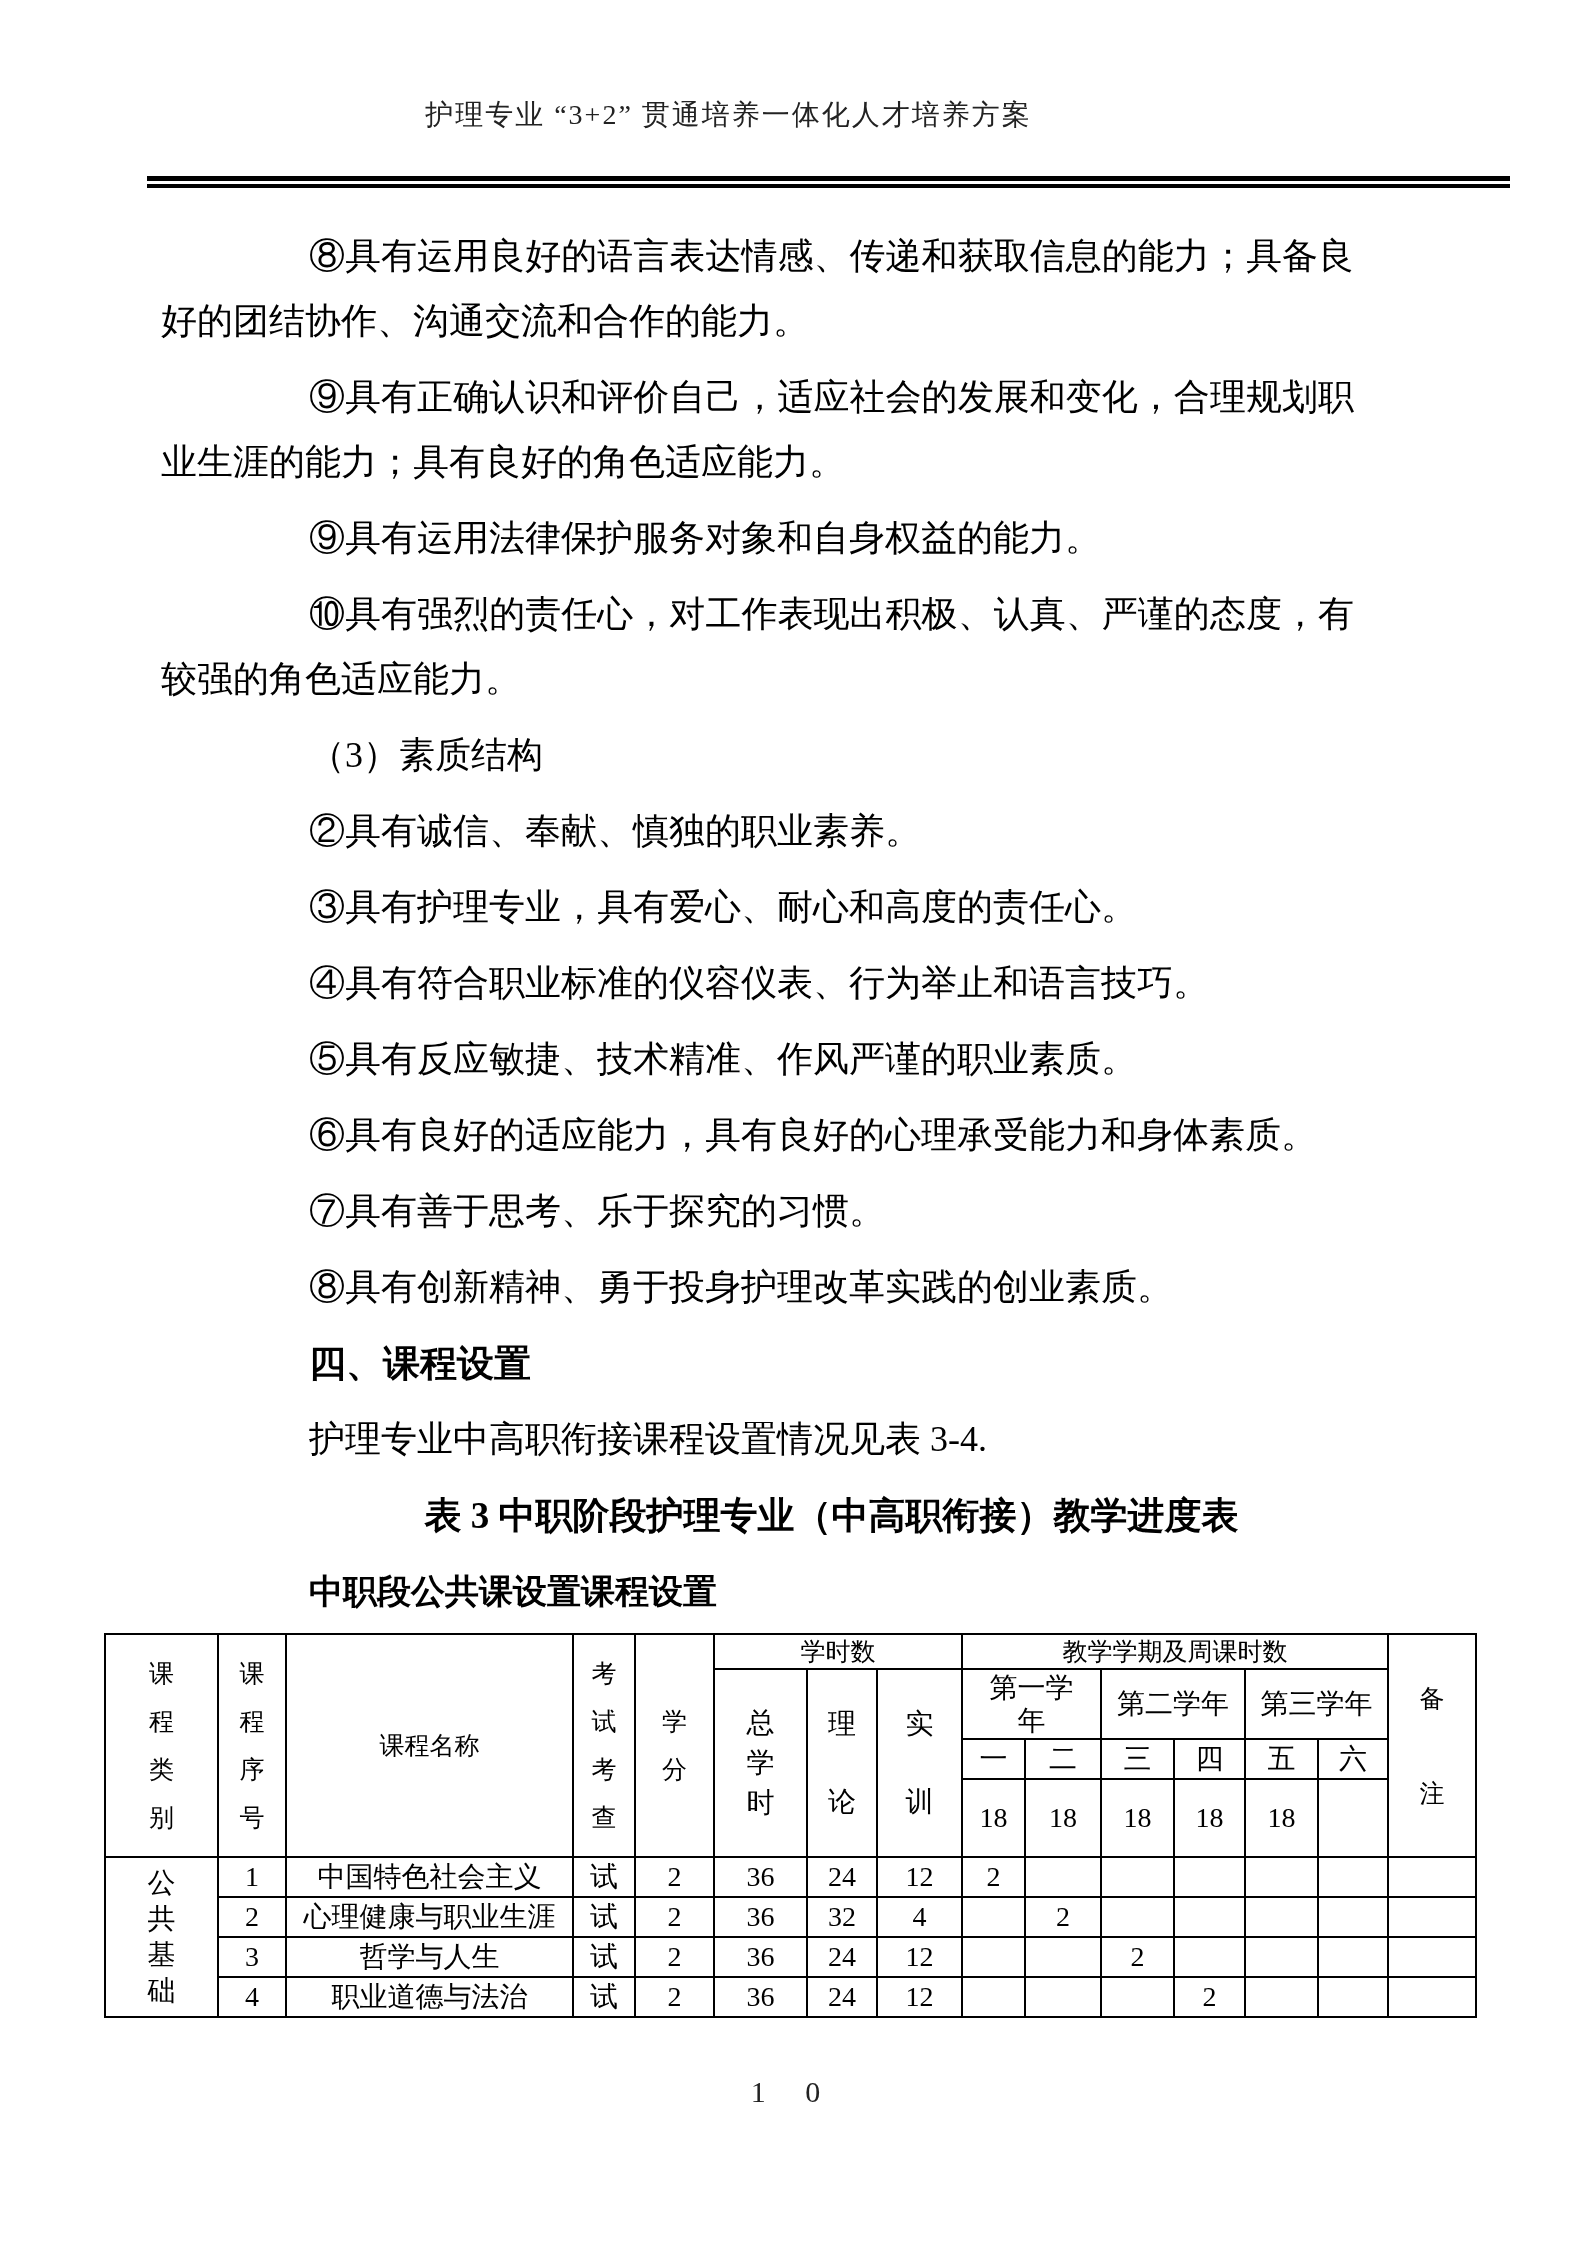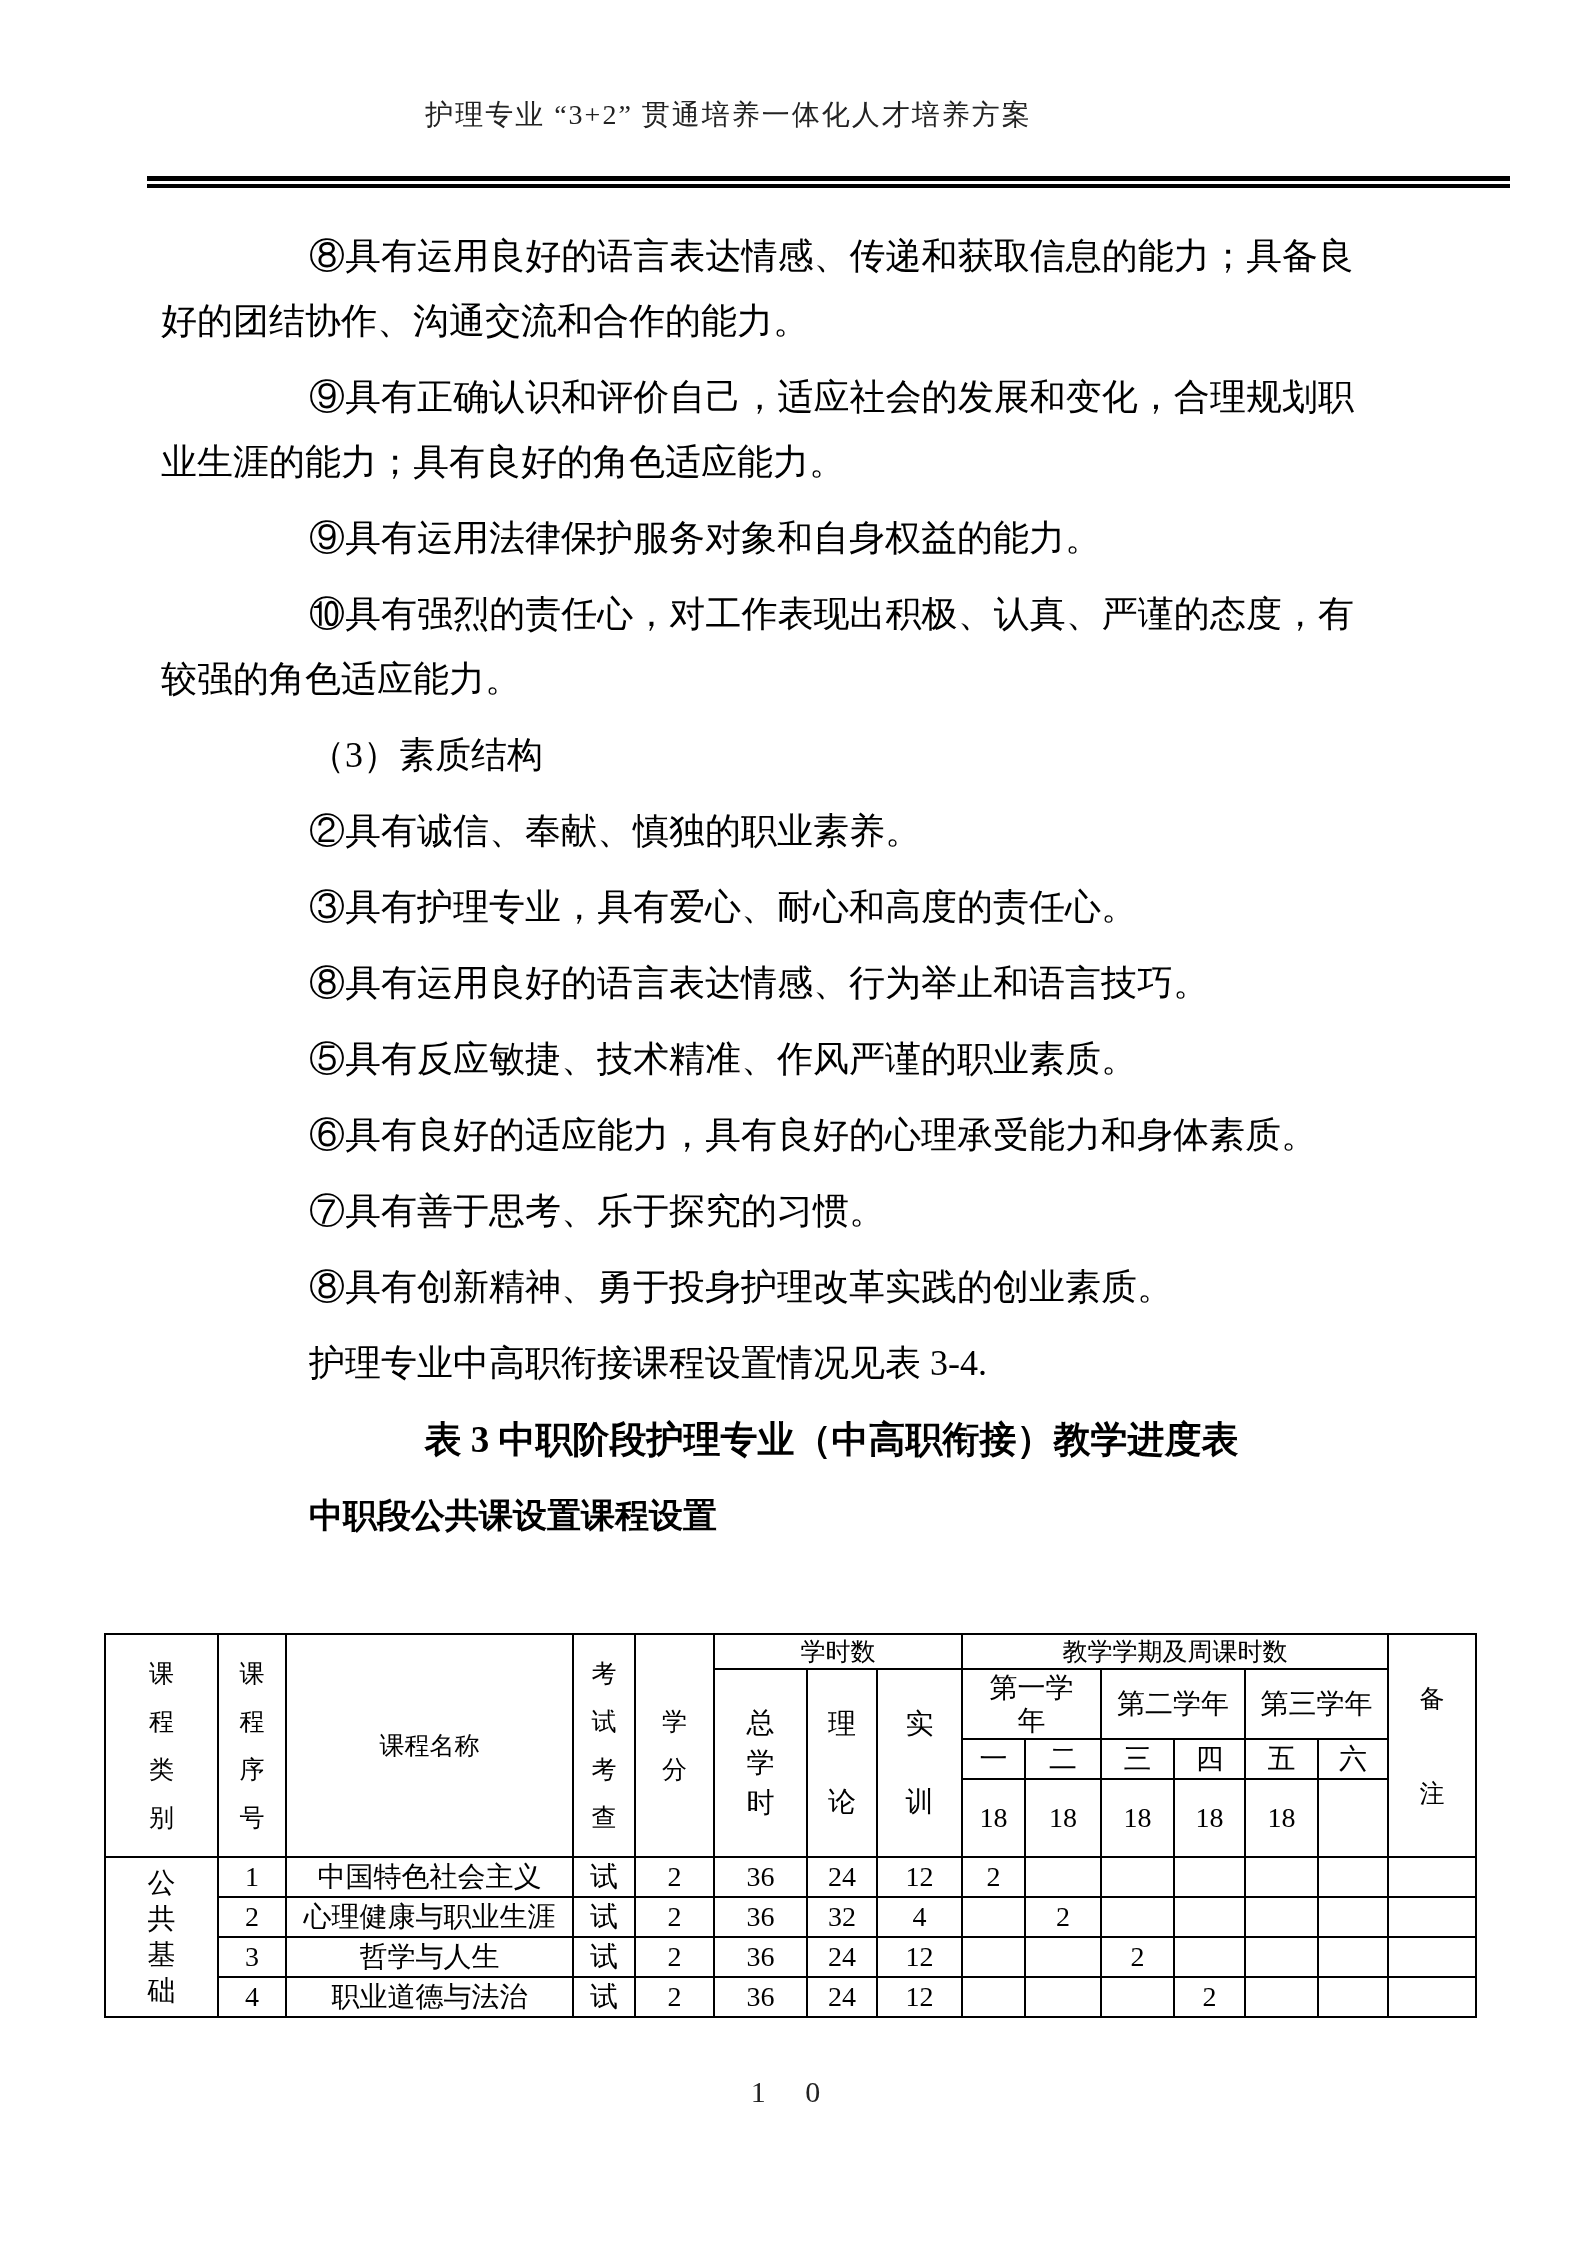--- a/index.html
+++ b/index.html
@@ -79,26 +79,27 @@
 <div class="header-rule"></div>
 
 <div class="content">
   <p>⑧具有运用良好的语言表达情感、传递和获取信息的能力；具备良好的团结协作、沟通交流和合作的能力。</p>
   <p>⑨具有正确认识和评价自己，适应社会的发展和变化，合理规划职业生涯的能力；具有良好的角色适应能力。</p>
   <p>⑨具有运用法律保护服务对象和自身权益的能力。</p>
   <p>⑩具有强烈的责任心，对工作表现出积极、认真、严谨的态度，有较强的角色适应能力。</p>
   <p>（3）素质结构</p>
   <p>②具有诚信、奉献、慎独的职业素养。</p>
   <p>③具有护理专业，具有爱心、耐心和高度的责任心。</p>
-  <p>⑧具有运用良好的语言表达情感、行为举止和语言技巧。</p>
+  <p>④具有符合职业标准的仪容仪表、行为举止和语言技巧。</p>
   <p>⑤具有反应敏捷、技术精准、作风严谨的职业素质。</p>
   <p>⑥具有良好的适应能力，具有良好的心理承受能力和身体素质。</p>
   <p>⑦具有善于思考、乐于探究的习惯。</p>
   <p>⑧具有创新精神、勇于投身护理改革实践的创业素质。</p>
 
+  <p class="section-heading">四、课程设置</p>
   <p class="table-intro">护理专业中高职衔接课程设置情况见表 3-4.</p>
   <p class="table-title">表 3 中职阶段护理专业（中高职衔接）教学进度表</p>
   <p class="table-subtitle">中职段公共课设置课程设置</p>
 </div>
 
 <table class="schedule">
   <colgroup>
     <col style="width:113px">
       <col style="width:68px">
       <col style="width:287px">

